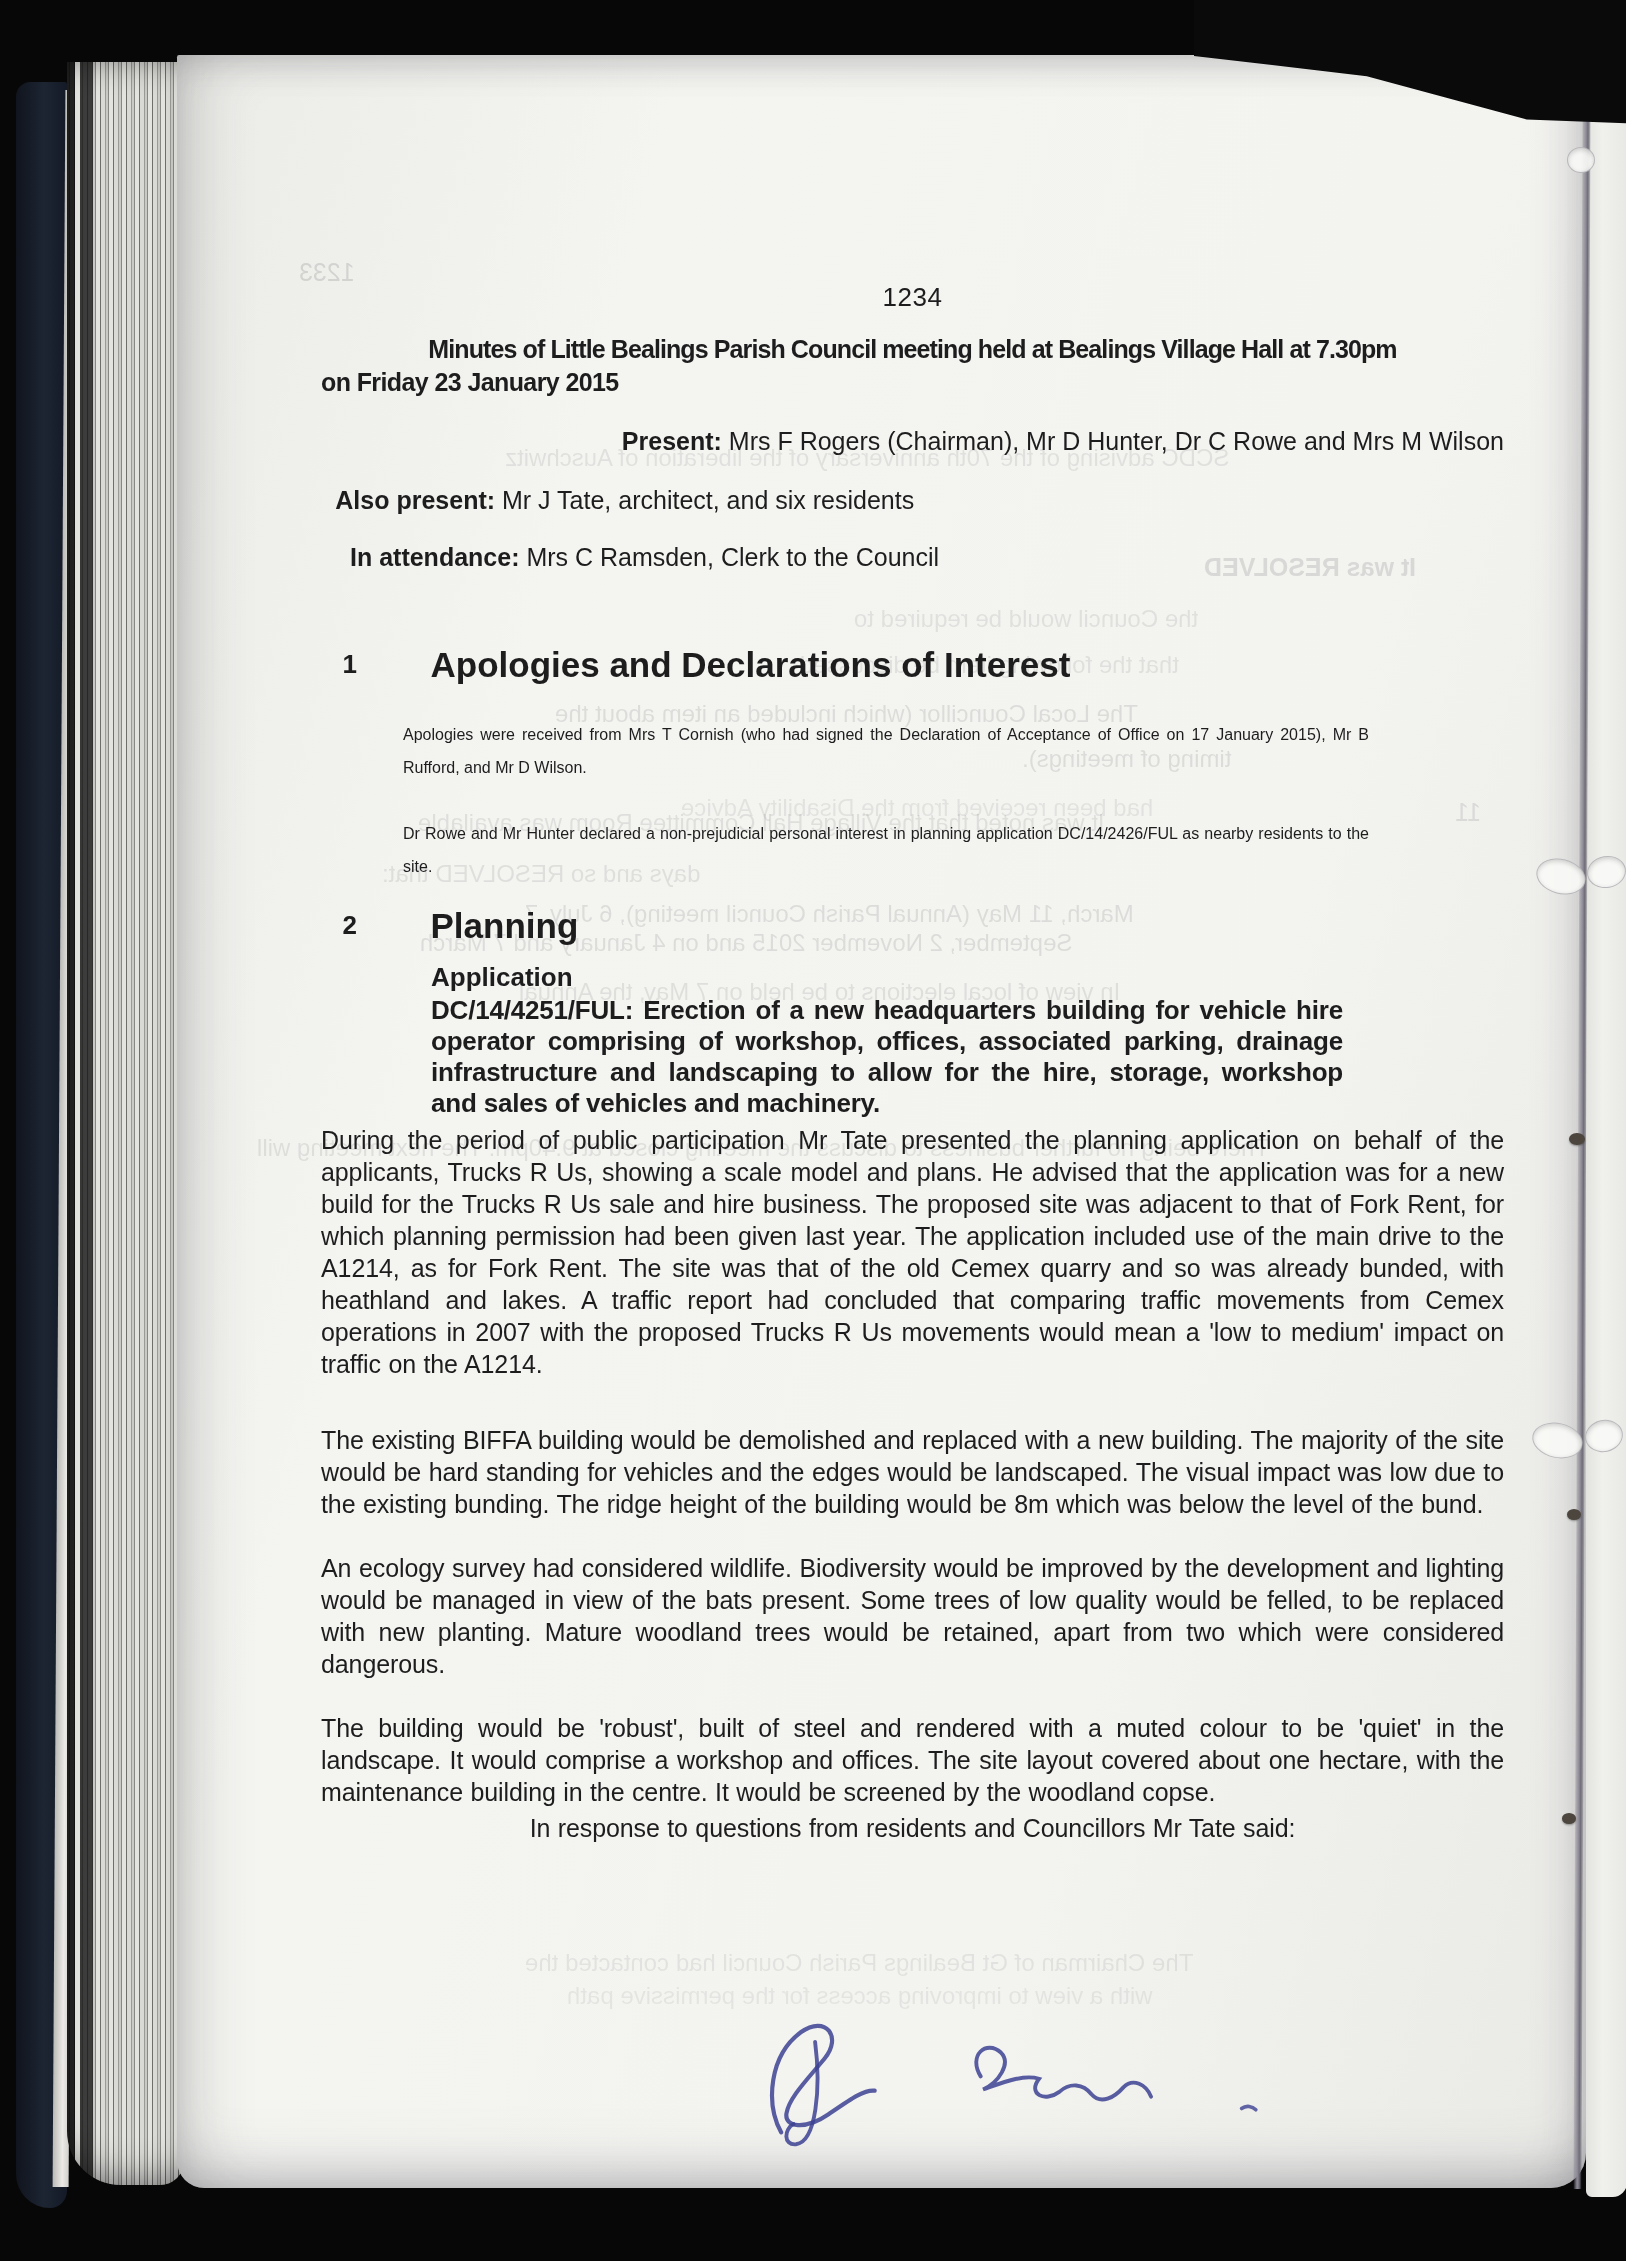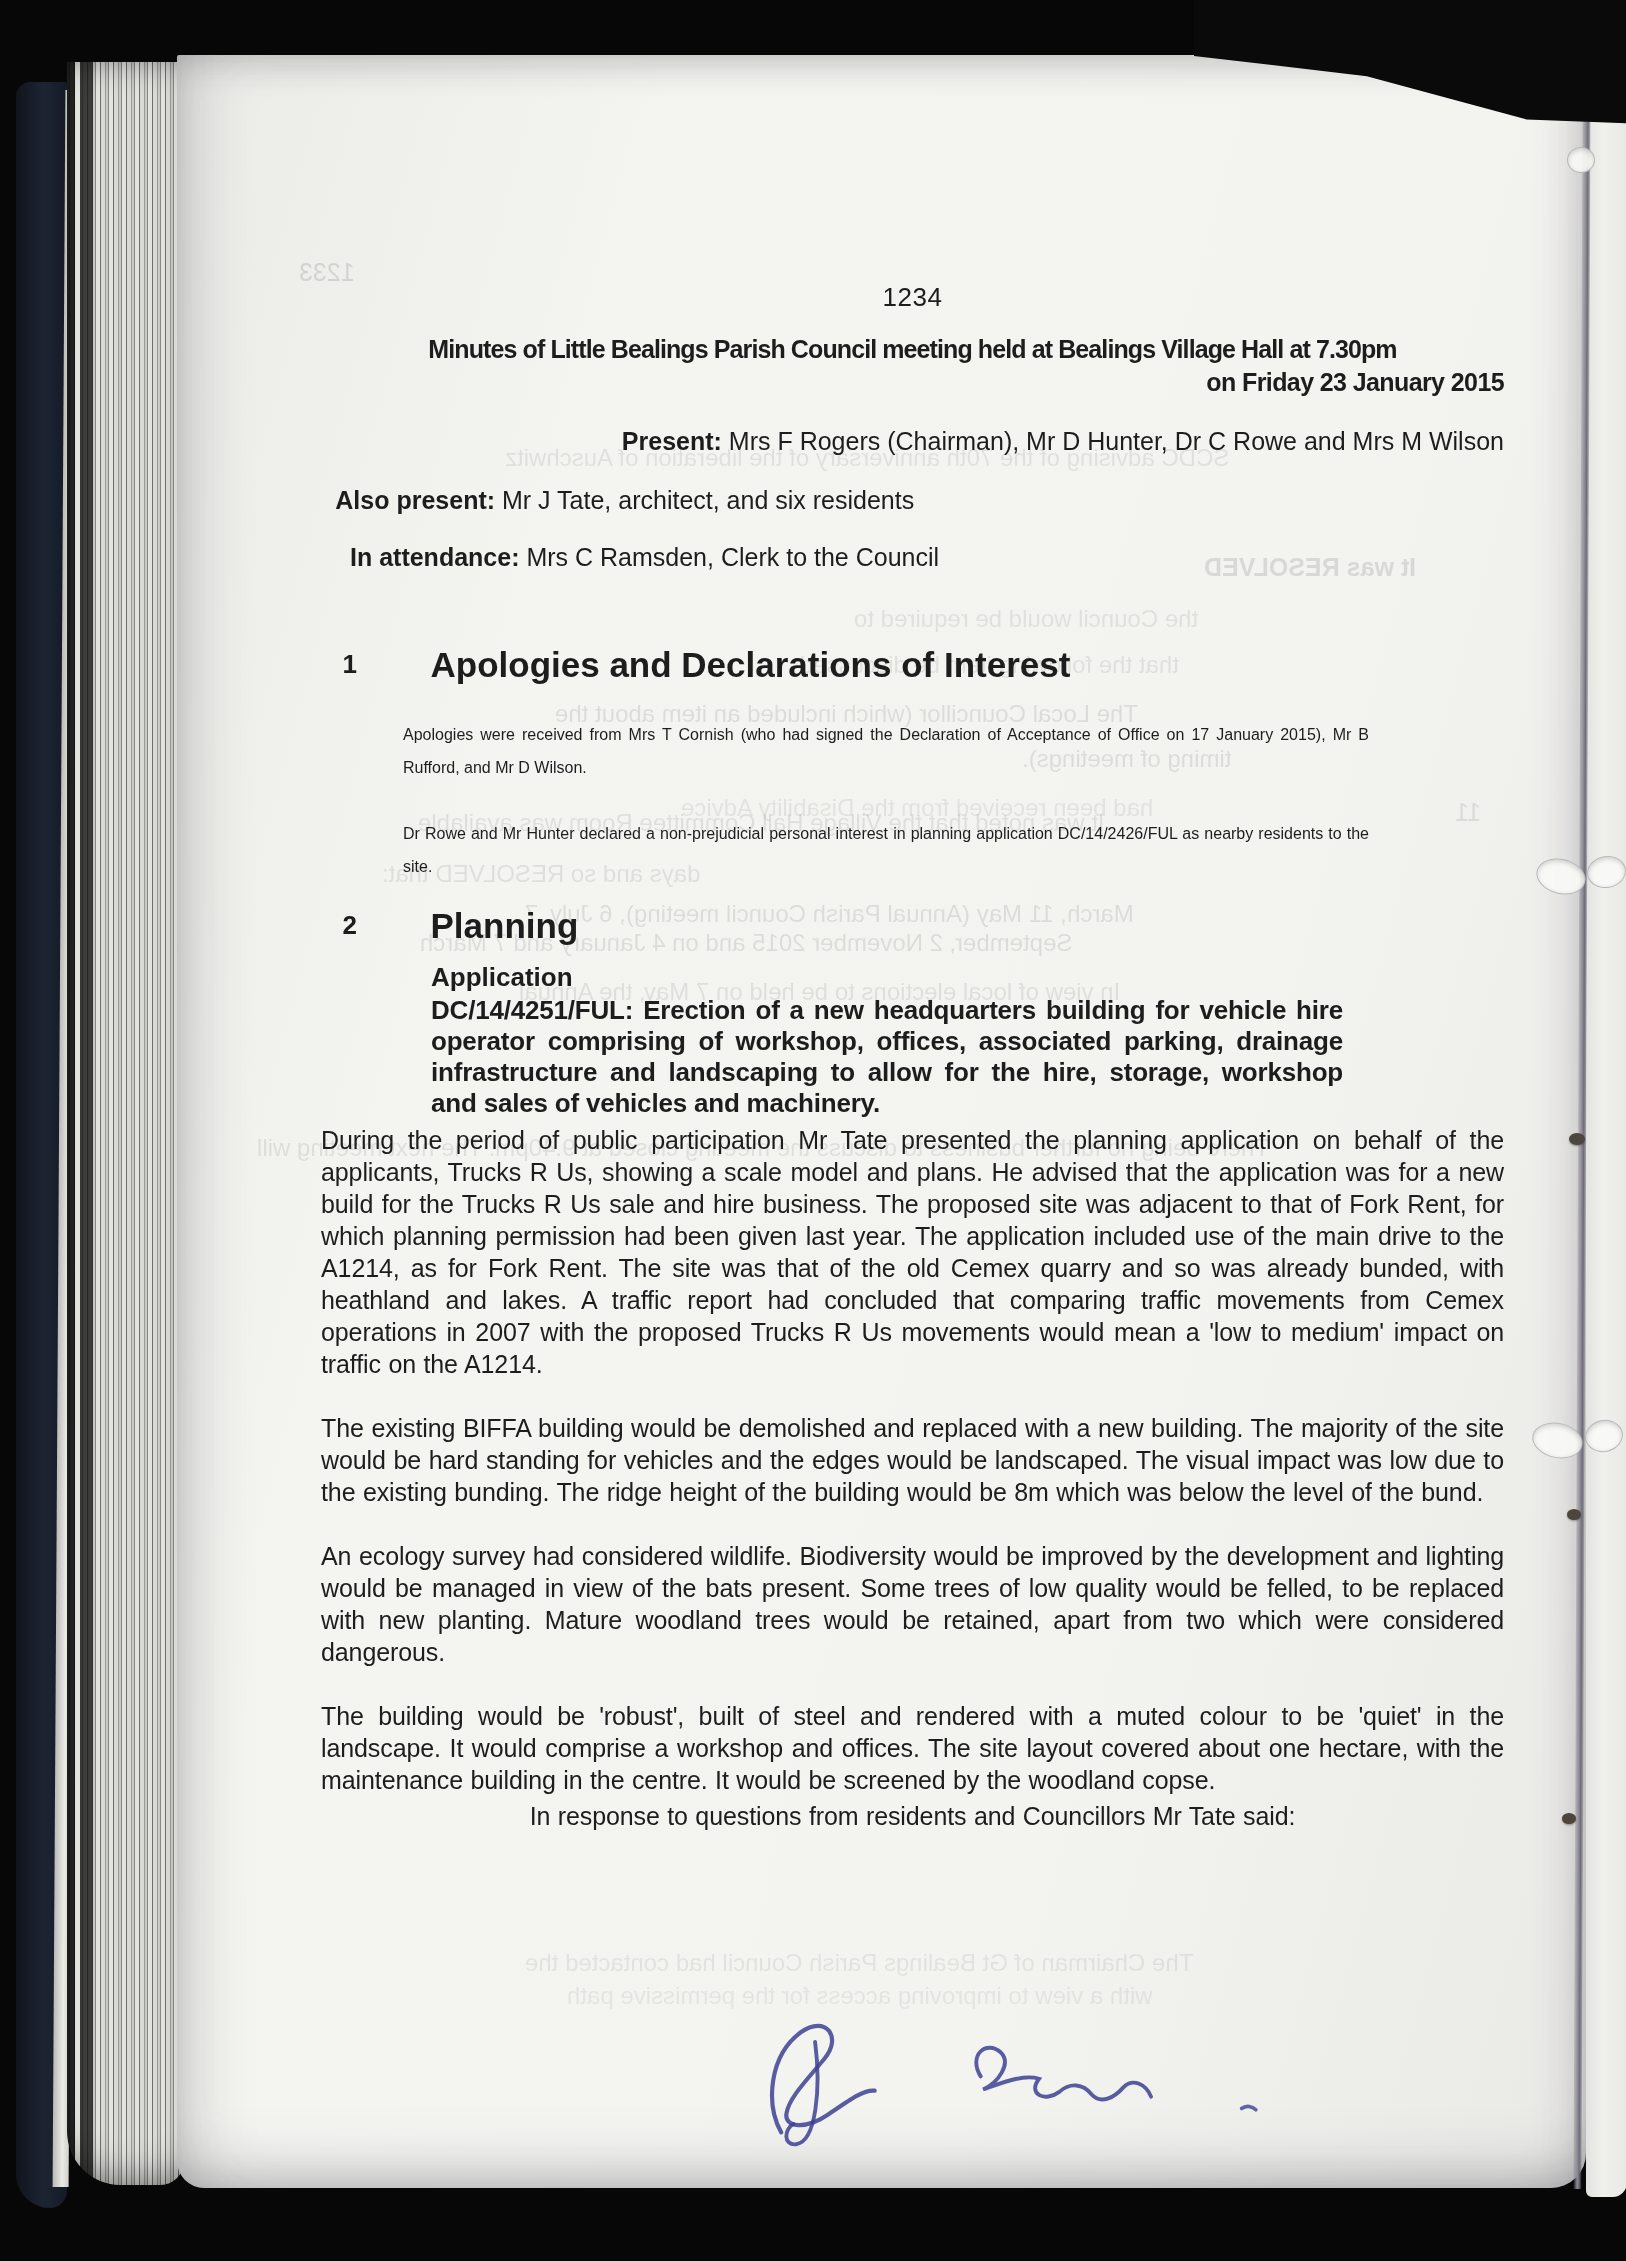--- a/index.html
+++ b/index.html
@@ -45,40 +45,40 @@
   .dot{position:absolute;border-radius:50%;background:#4c463e;box-shadow:0 1.2px 1.8px rgba(0,0,0,.3);}
   .dot.d1{left:1569px;top:1133px;width:15.5px;height:12px;}
   .dot.d2{left:1567px;top:1509px;width:14.3px;height:11.3px;}
   .dot.d3{left:1562px;top:1813px;width:13.7px;height:10.7px;}
 
   
   .text-col{position:absolute;left:321px;top:55px;width:1183px;z-index:3;}
   .line{line-height:33px;font-size:25px;}
   .pagenum{margin-top:226px;text-align:center;font-size:26px;letter-spacing:0.6px;}
   .doc-title{margin-top:19px;text-align:center;font-weight:bold;font-size:25px;letter-spacing:-0.9px;white-space:nowrap;}
-  .doc-title2{text-align:right;font-weight:bold;font-size:25px;letter-spacing:-0.6px;}
+  .doc-title2{text-align:left;font-weight:bold;font-size:25px;letter-spacing:-0.6px;}
   .attline{white-space:nowrap;}
   .attline .lbl{font-weight:bold;}
   .att-present{margin-top:26px;margin-left:13px;text-align:right;}
   .att-also{margin-top:26px;margin-left:14.3px;}
   .att-clerk{margin-top:24px;margin-left:29px;}
   .sec-row{display:flex;margin-top:74px;}
   .sec-row.sec2{margin-top:26px;}
   .sec-num{width:88px;margin-left:21.5px;font-weight:bold;font-size:26px;line-height:33px;}
   .sec-head{font-weight:bold;font-size:35px;line-height:33px;}
   .indent{margin-left:82px;padding-right:135px;text-align:justify;font-size:16px;line-height:33px;}
   .ind-p1{margin-top:37px;}
   .ind-p2{margin-top:33px;}
   .app-label{margin-left:110px;margin-top:20px;font-weight:bold;font-size:26px;line-height:31px;}
   .dc-block{margin-left:110px;padding-right:161px;margin-top:2.4px;font-weight:bold;
             font-size:26px;line-height:31px;text-align:justify;letter-spacing:-0.2px;}
   .para{text-align:justify;font-size:25px;line-height:32px;letter-spacing:-0.1px;word-spacing:0.6px;}
   .p-during{margin-top:4.8px;}
   .p-ground{margin-top:27.5px;}
-  .p-biffa{margin-top:32px;}
+  .p-biffa{margin-top:44px;}
   .p-ecology{margin-top:32px;}
   .p-building{margin-top:32px;}
   .p-response{margin-top:4px;text-align:center;}
 
   
   .ghost{position:absolute;z-index:2;transform:scaleX(-1);color:#3a3a3e;font-size:24px;white-space:nowrap;line-height:29px;}
   .g1 {left:299px; top:258px; opacity:.15;font-size:25px;}
   .g2 {left:505px; top:443px; opacity:.10;}
   .g3 {left:1204px;top:553px; opacity:.14;font-weight:bold;font-size:25px;}
   .g4 {left:854px;top:604px;opacity:.10;}

